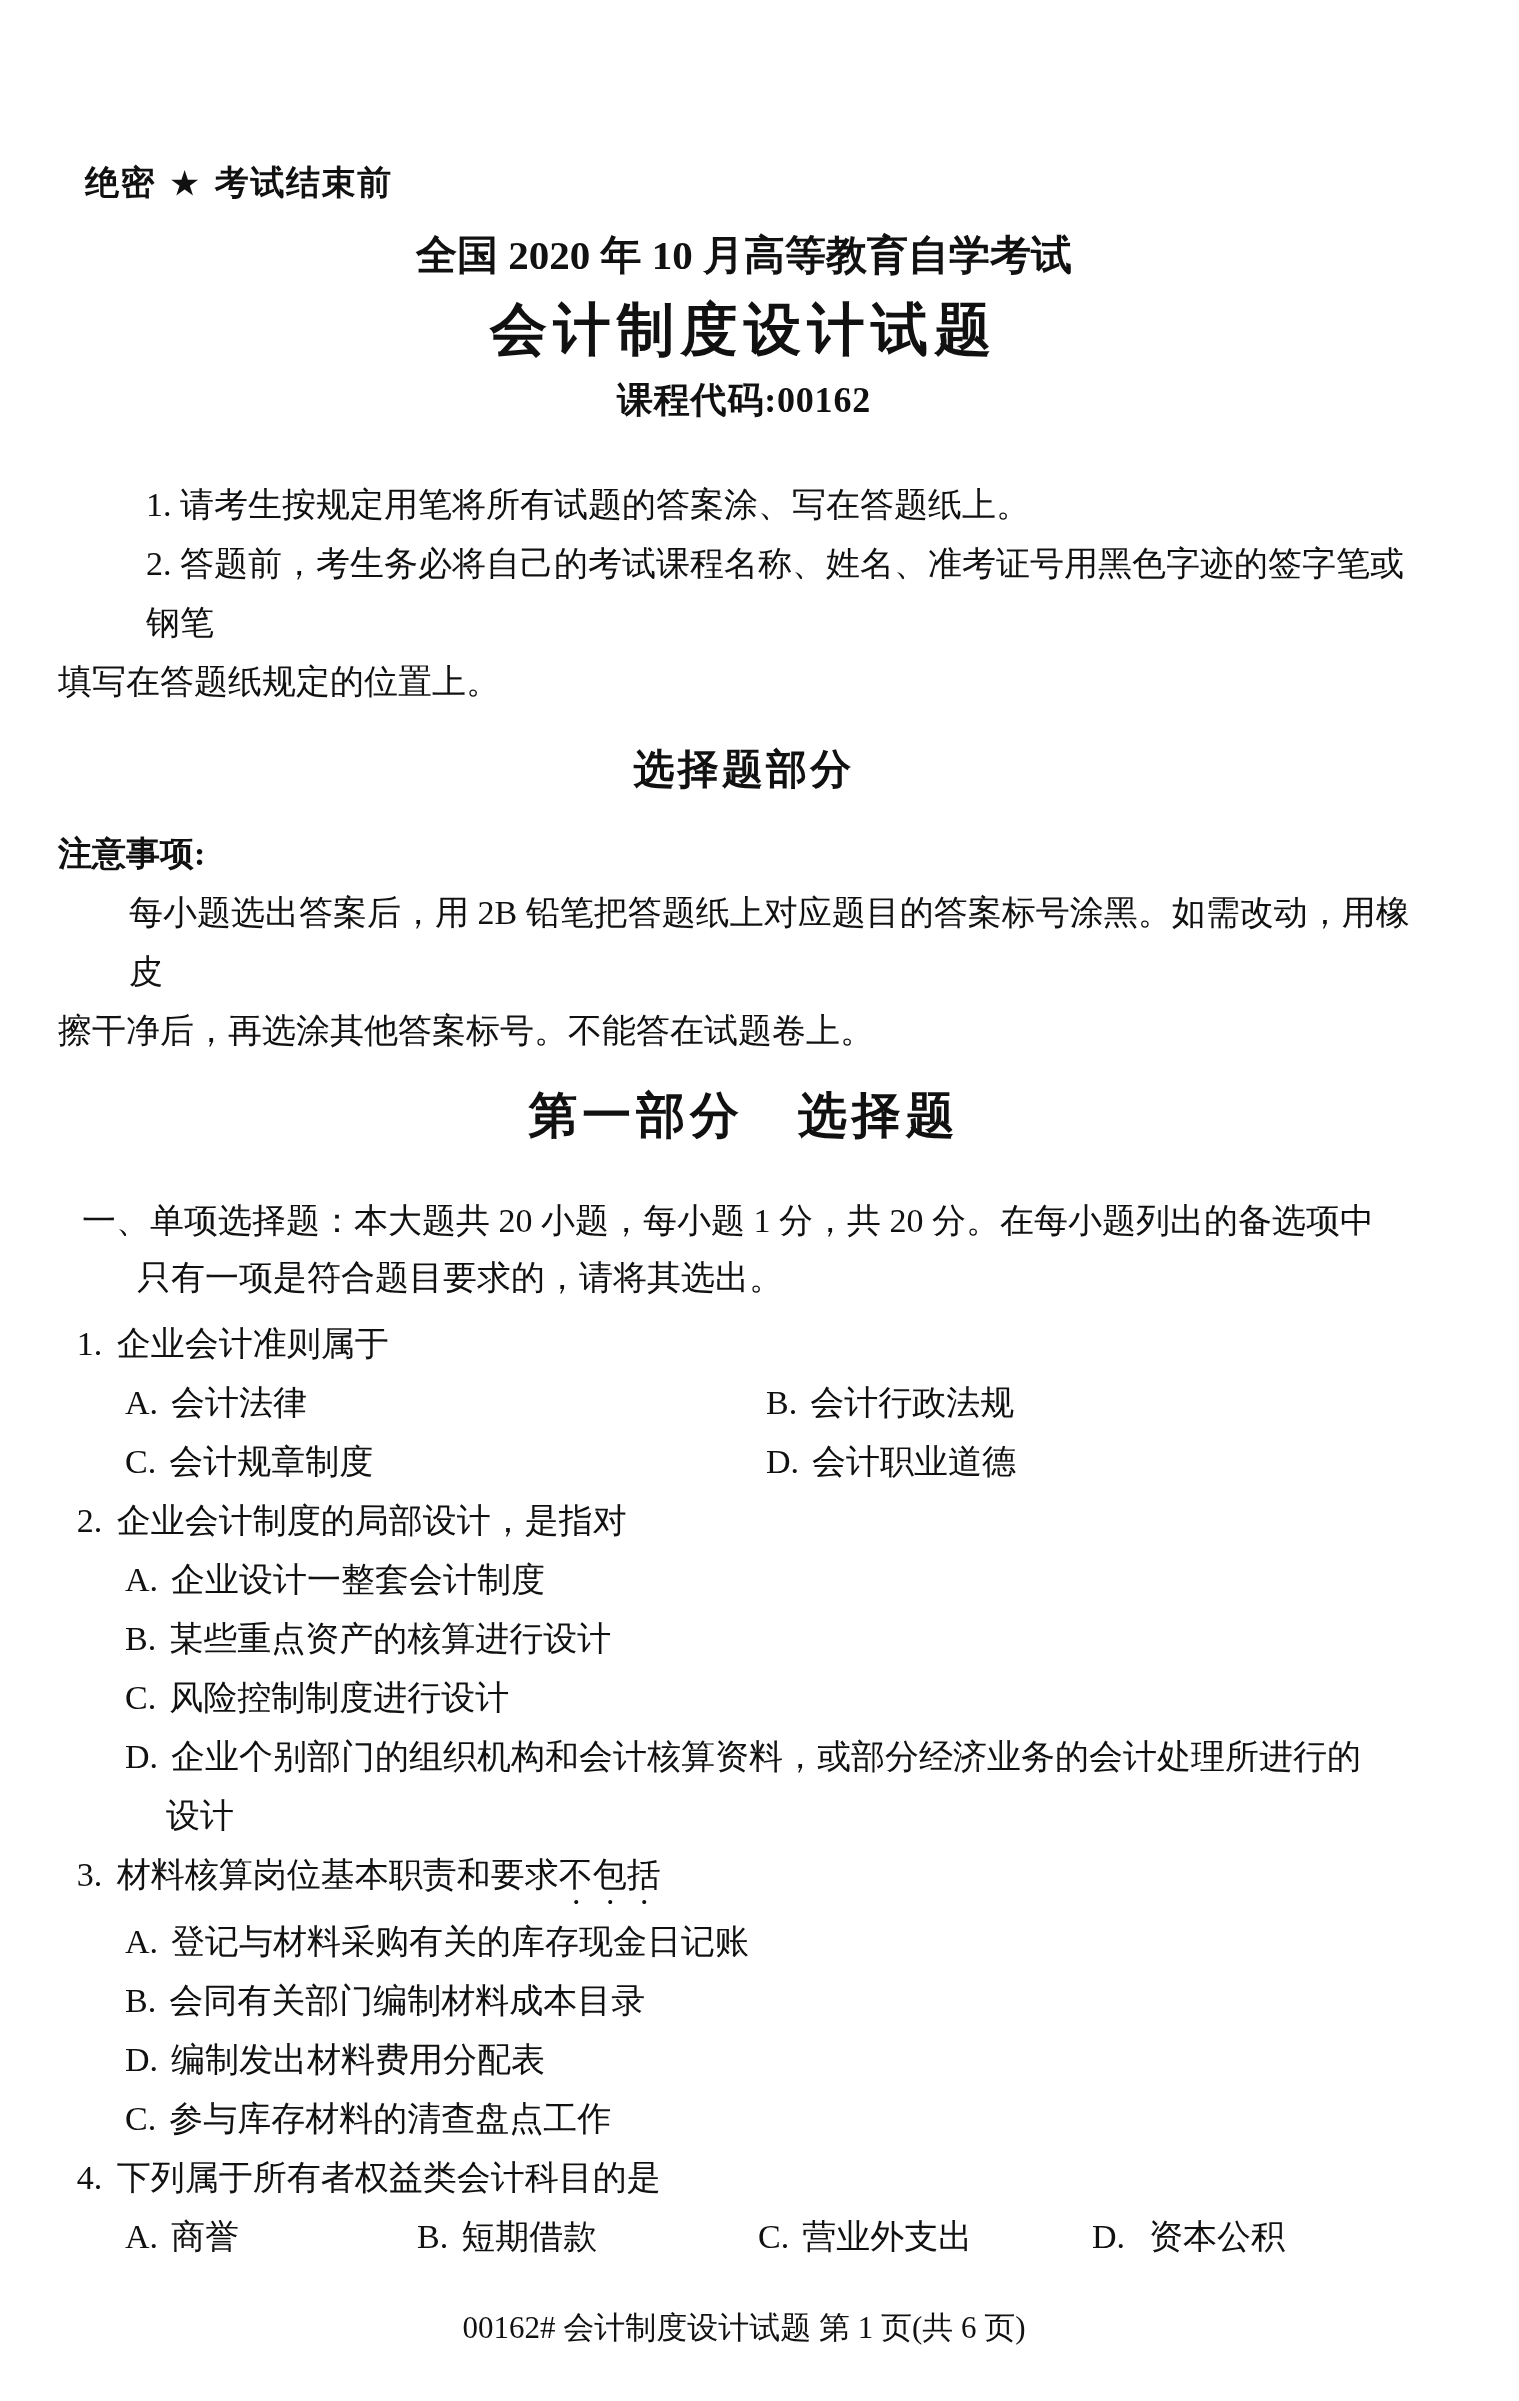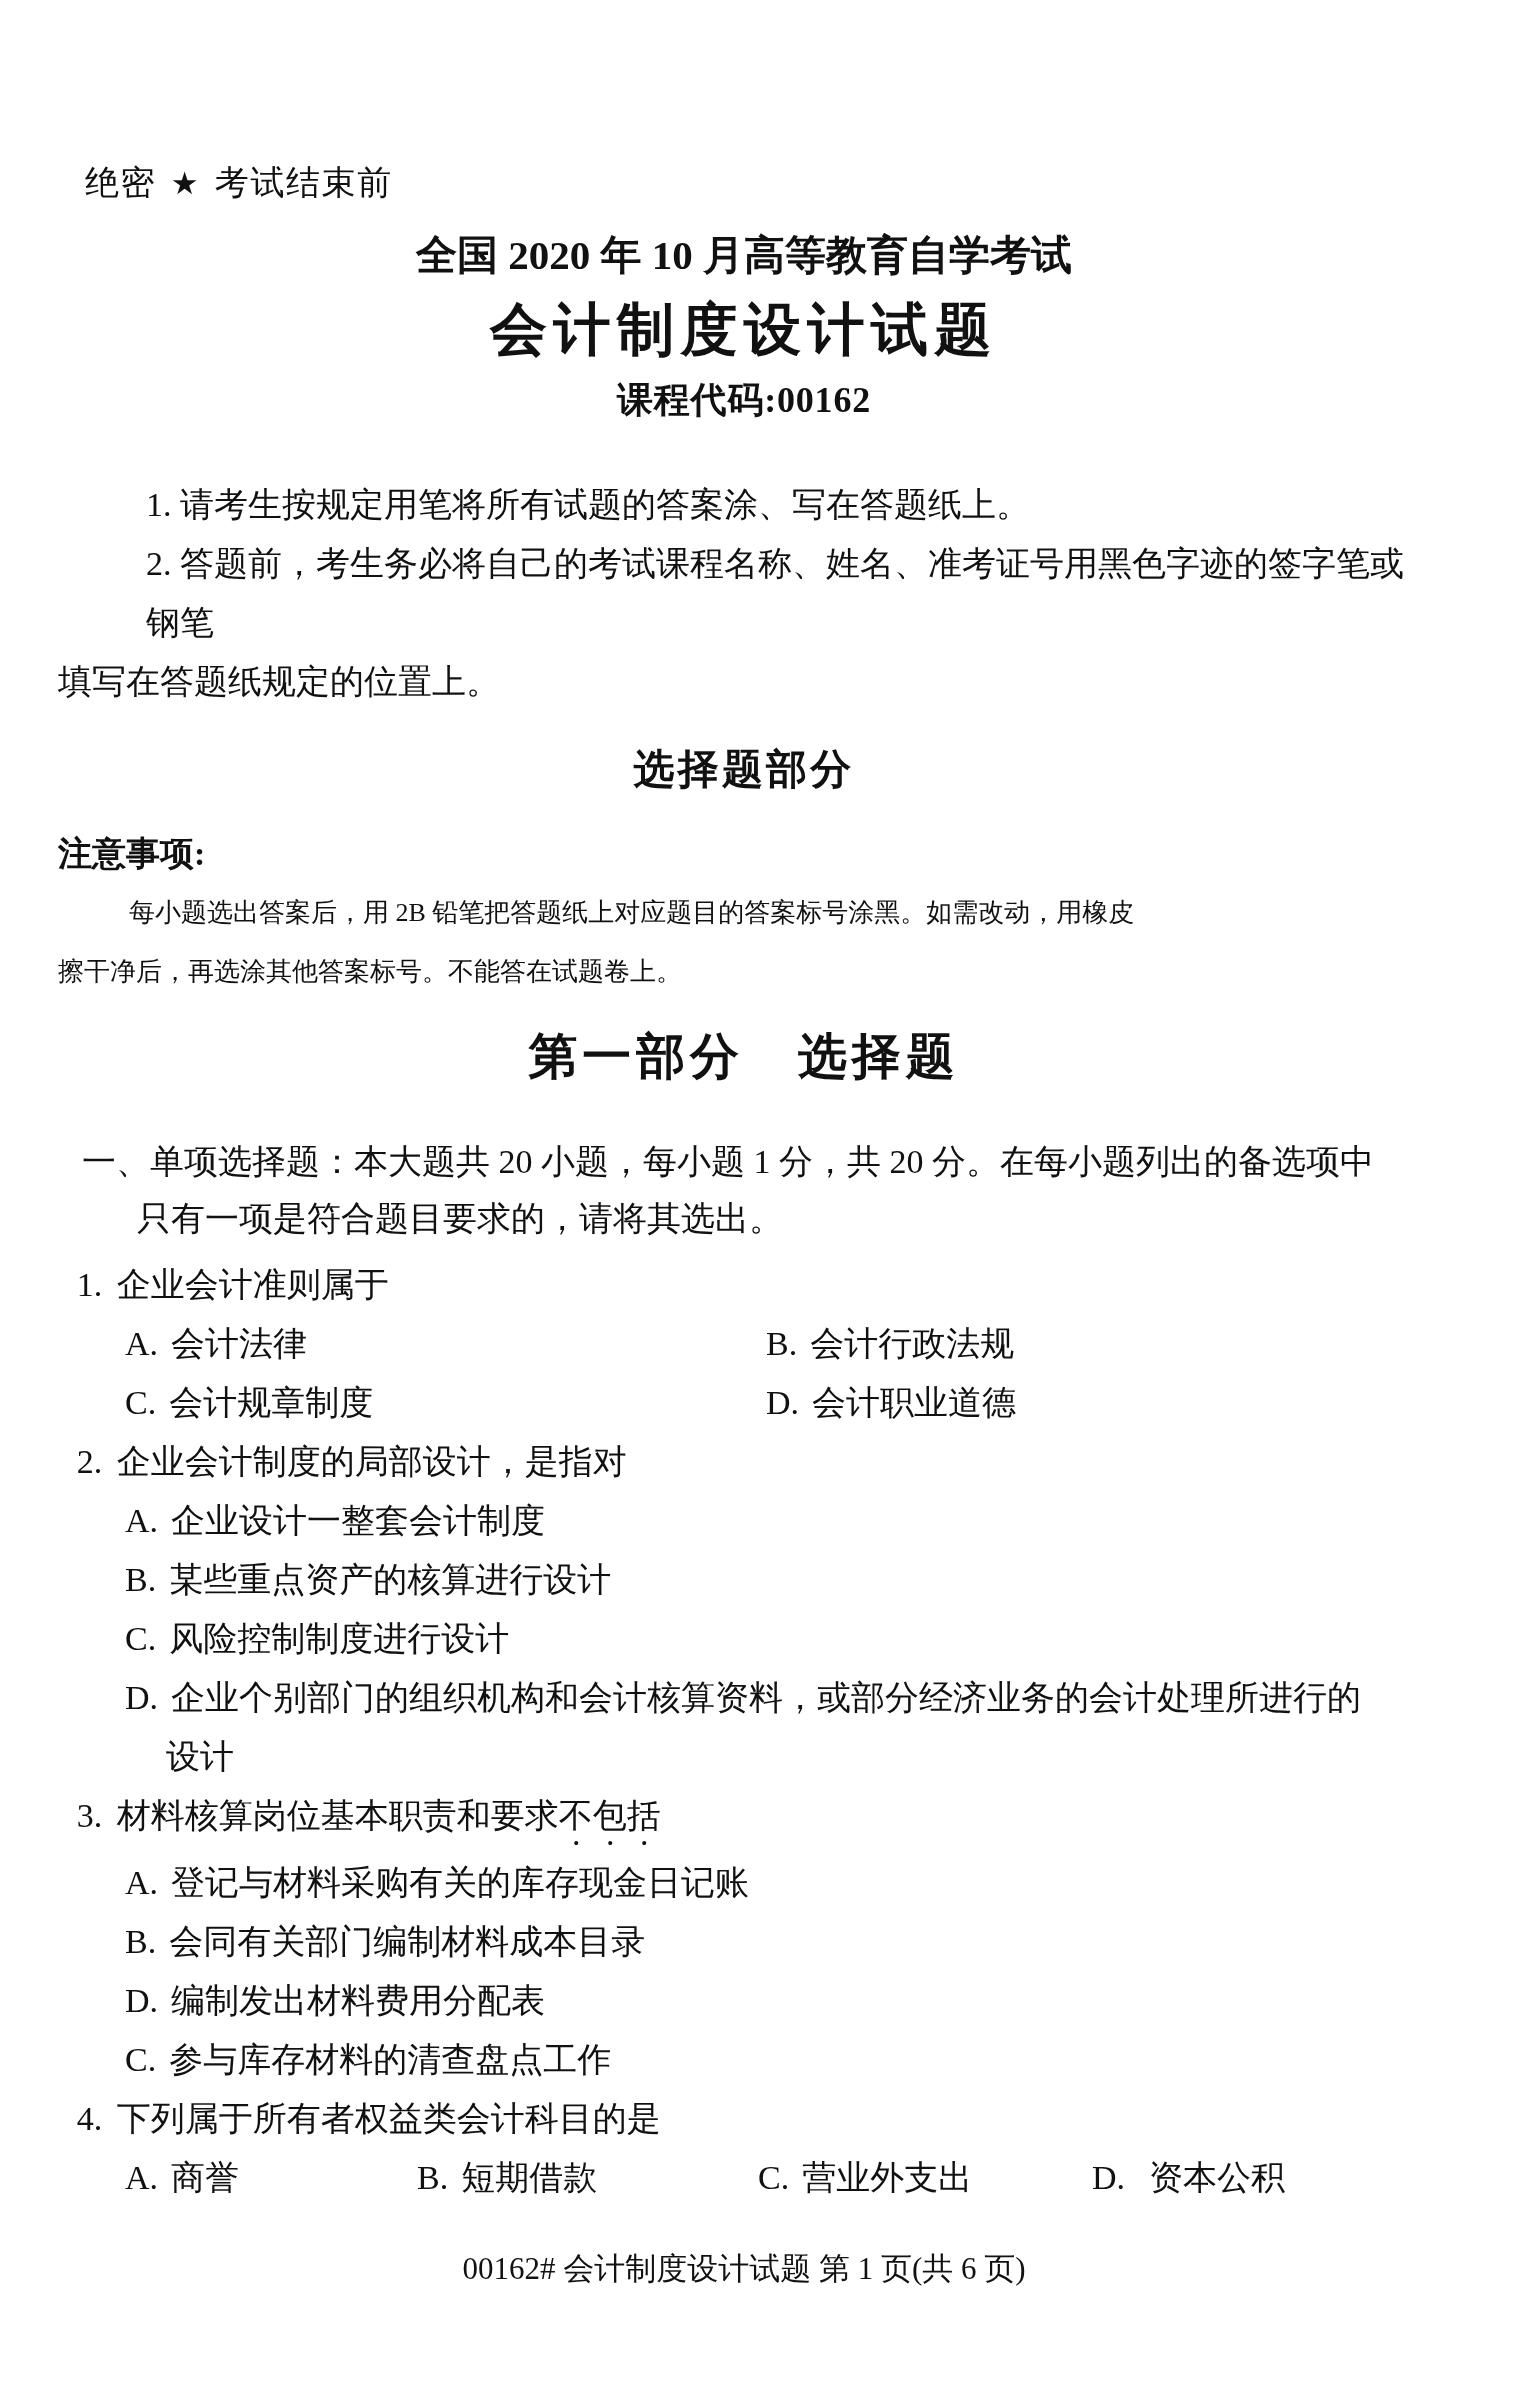--- a/index.html
+++ b/index.html
@@ -3,35 +3,35 @@
 <meta charset="utf-8">
 <style>
   html,body{margin:0;padding:0;background:#ffffff;}
   body{
     width:1519px;height:2401px;overflow:hidden;
     font-family:"Liberation Serif","DejaVu Serif",serif;
     color:#111;
   }
   .page{box-sizing:border-box;width:1519px;height:2401px;padding:0 89px 0 58px;background:#fff;}
 
-  .classified{margin-top:159px;padding-left:27px;font-size:34px;line-height:47px;font-weight:normal;letter-spacing:1.6px;}
+  .classified{margin-top:159px;padding-left:27px;font-size:34px;line-height:47px;font-weight:bold;letter-spacing:1.6px;}
   .classified .star{display:inline-block;margin:0 14.6px;font-size:31px;}
 
   .exam-title{margin-top:21px;text-align:center;font-size:41px;line-height:54px;font-weight:bold;}
   .paper-title{margin-top:9.7px;text-align:center;font-size:57px;line-height:75px;font-weight:bold;letter-spacing:6.5px;}
   .course-code{margin-top:11.4px;text-align:center;font-size:36px;line-height:45px;font-weight:bold;letter-spacing:0.8px;}
 
   .gen-instructions{margin-top:52px;font-size:34px;line-height:59px;}
   .gi-first{padding-left:88px;}
   .gi-cont{padding-left:0;}
 
   .choice-heading{margin-top:32px;text-align:center;font-size:41px;line-height:52px;font-weight:bold;letter-spacing:3.2px;}
 
   .notice-label{margin-top:29px;font-size:34px;line-height:59px;font-weight:bold;}
-  .notice-text{font-size:26px;line-height:59px;}
+  .notice-text{font-size:34px;line-height:59px;}
   .nt-first{padding-left:71px;}
   .nt-cont{padding-left:0;}
 
   .part-heading{margin-top:24px;text-align:center;font-size:49px;line-height:63px;font-weight:bold;letter-spacing:4.9px;}
 
   .qtype-instruction{margin-top:45px;font-size:34px;line-height:57px;font-weight:normal;}
   .qi-first{padding-left:24px;}
   .qi-cont{padding-left:79px;}
 
   .questions{margin-top:8px;font-size:34px;line-height:59px;}

